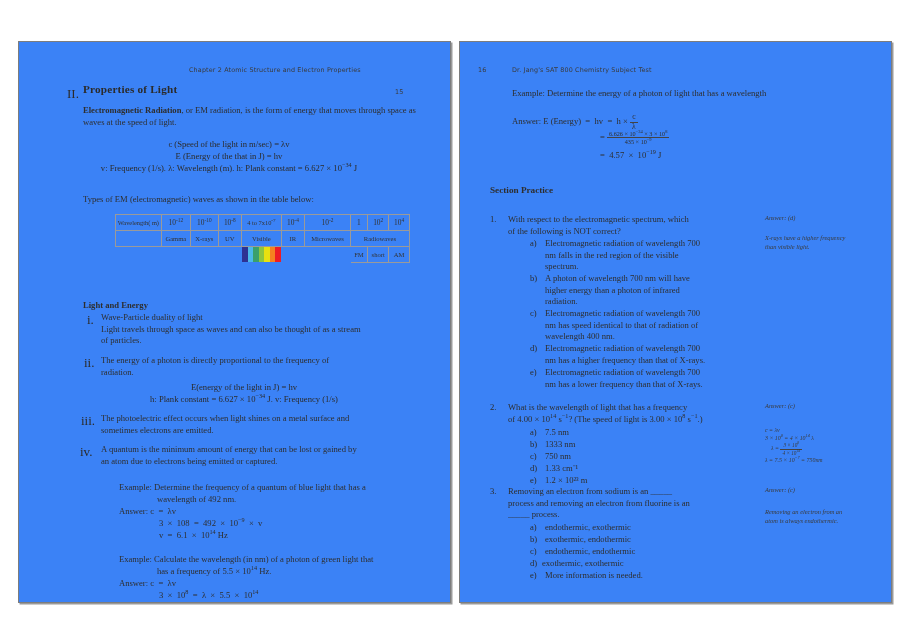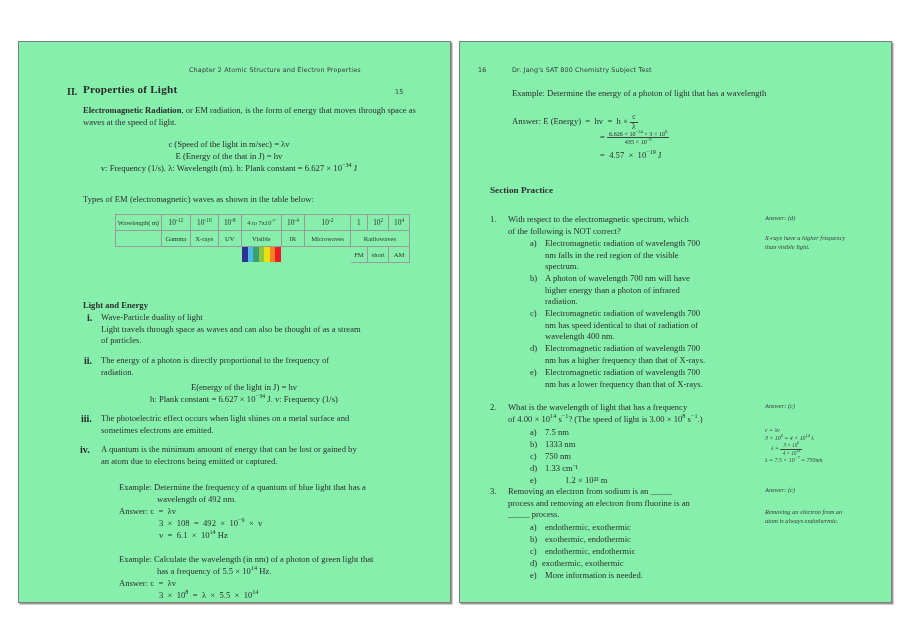--- a/index.html
+++ b/index.html
@@ -10,21 +10,21 @@
     color: #2b2b2b;
     overflow: hidden;
   }
   .spread {
     position: relative;
     width: 910px; height: 644px;
     background: #ffffff;
   }
   .page {
     position: absolute;
-    background: #86efac;
+    background: #3b82f6;
     border: 1px solid #7d7d7d;
     box-shadow: 1.5px 1.5px 0 #9a9a9a;
     box-sizing: border-box;
     overflow: hidden;
   }
   .page-left  { left: 18px;  top: 41px; width: 433px; height: 562px; }
   .page-right { left: 459px; top: 41px; width: 433px; height: 562px; }
 
   .page-inner { position: relative; width: 100%; height: 100%; }
 
@@ -39,21 +39,21 @@
   }
   .runhead-left  { left: 170px; top: 24px; }
   .runhead-pageno-l { left: 376px; top: 24px; margin-top: 22px; }
   .runhead-pageno-r { left: 18px; top: 24px; }
   .runhead-right { left: 52px;  top: 24px; }
 
   
   .t { position: absolute; font-size: 8.6px; line-height: 11.6px; color: #2e2e2e; white-space: pre-wrap; }
   .b { font-weight: bold; }
   .h-sec { position: absolute; font-size: 11.2px; font-weight: bold; letter-spacing: .2px; }
-  .num { position: absolute; font-size: 10px; font-weight: bold; }
+  .num { position: absolute; font-size: 13px; }
   .ctr { position: absolute; font-size: 8.6px; line-height: 12px; text-align: center; }
   sup { font-size: 72%; vertical-align: super; line-height: 0; }
 
   
   .emtable {
     position: absolute;
     border-collapse: collapse;
     font-size: 6.6px;
     color: #333;
   }
@@ -252,21 +252,21 @@
       <div class="t" style="left:48px; top:372px; width:250px;"><span>of 4.00 × 10</span><sup>14</sup><span> s</span><sup>−1</sup><span>? (The speed of light is 3.00 × 10</span><sup>8</sup><span> s</span><sup>−1</sup><span>.)</span></div>
       <div class="opt" style="left:70px; top:385px;">a)</div>
       <div class="t" style="left:85px; top:385px;">7.5 nm</div>
       <div class="opt" style="left:70px; top:397px;">b)</div>
       <div class="t" style="left:85px; top:397px;">1333 nm</div>
       <div class="opt" style="left:70px; top:409px;">c)</div>
       <div class="t" style="left:85px; top:409px;">750 nm</div>
       <div class="opt" style="left:70px; top:421px;">d)</div>
       <div class="t" style="left:85px; top:421px;">1.33 cm⁻¹</div>
       <div class="opt" style="left:70px; top:433px;">e)</div>
-      <div class="t" style="left:85px; top:433px;margin-left:20px;">1.2 × 10²³ m</div>
+      <div class="t" style="left:85px; top:433px;">1.2 × 10²³ m</div>
       <div class="margin-note" style="left:305px; top:360px;">Answer: (c)</div>
       <div class="margin-work" style="left:305px; top:384px;">
         <div>c = λv</div>
         <div><span>3 × 10</span><sup>8</sup><span> = 4 × 10</span><sup>14</sup><span> λ</span></div>
         <div style="padding-left:6px;"><span>λ = </span><span class="frac" style="font-size:5.2px;line-height:6.4px"><span class="n"><span>3 × 10</span><sup>8</sup></span><span class="d"><span>4 × 10</span><sup>14</sup></span></span></div>
         <div><span>λ = 7.5 × 10</span><sup>−7</sup><span> = 750nm</span></div>
       </div>
 
       <div class="qnum" style="left:30px; top:444px;">3.</div>
       <div class="t" style="left:48px; top:444px; width:245px;">Removing an electron from sodium is an _____

